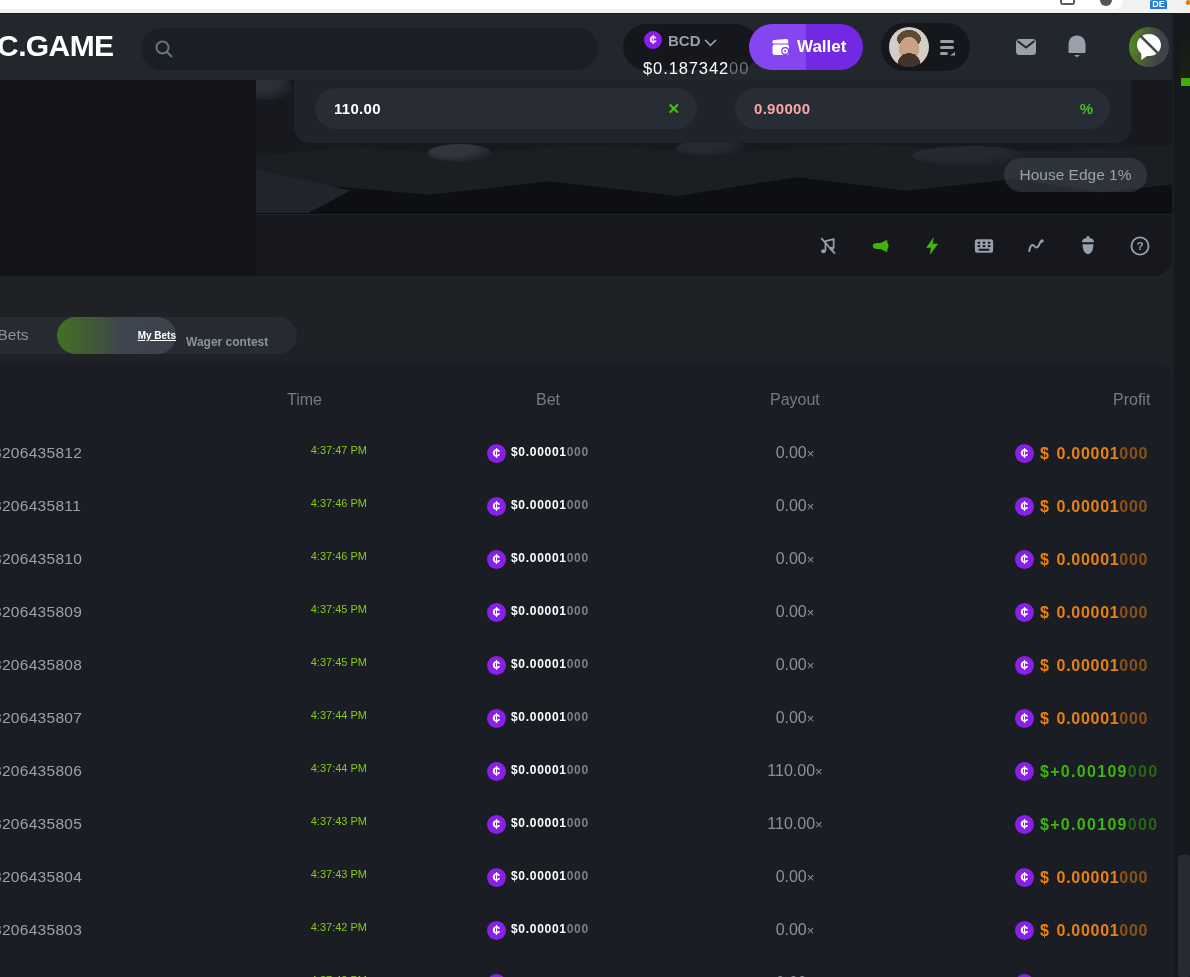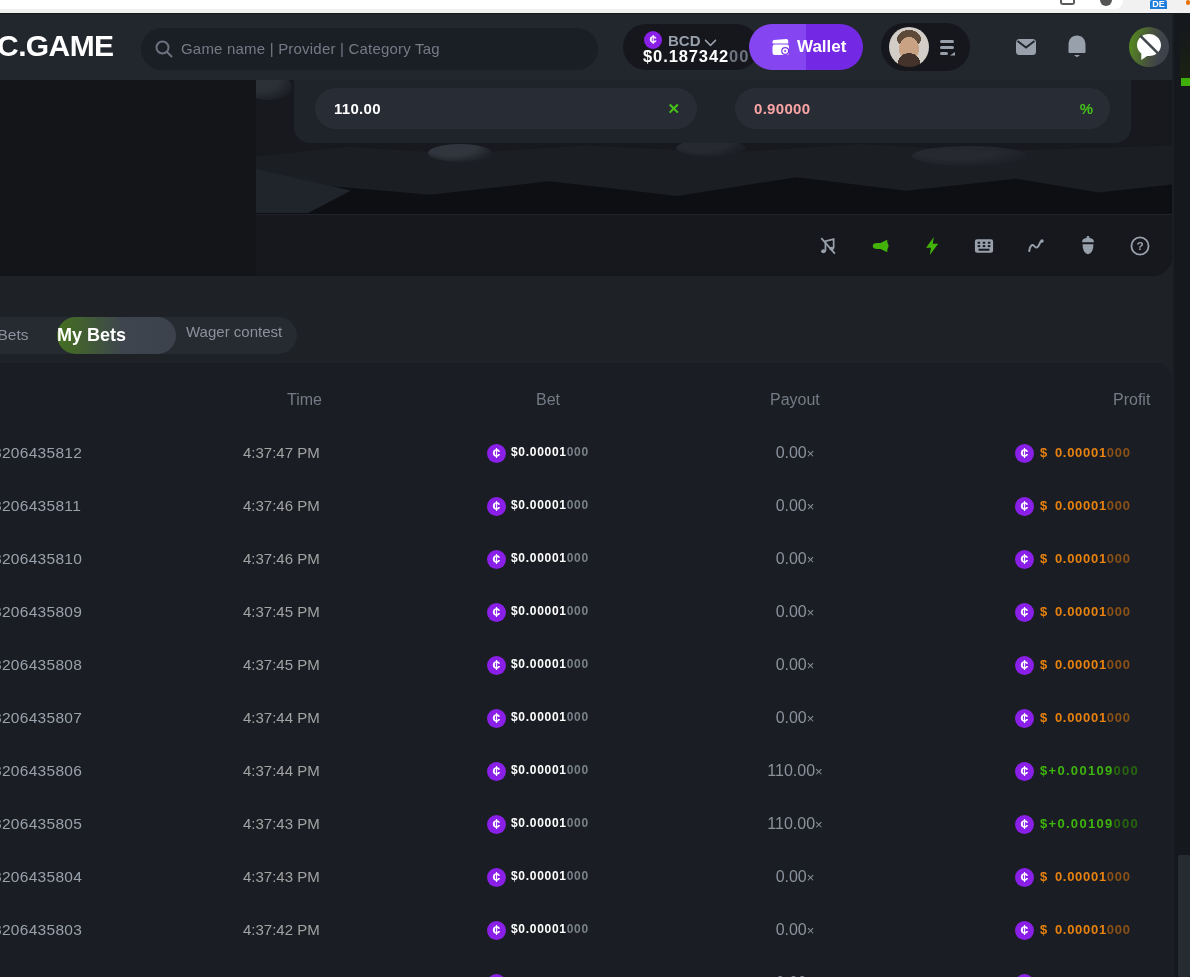--- a/index.html
+++ b/index.html
@@ -23,21 +23,21 @@
   #search svg { position:absolute; left:13px; top:11px; }
   #search span { position:absolute; left:40px; }
 
   #bcdpill { left:623px; top:24px; width:136px; height:46px; border-radius:23px; background:#15171c; }
   #bcd { left:624px; top:31px; width:130px; }
   #bcdrow { left:20px; top:0px; }
   .coin { display:inline-block; width:18px; height:18px; border-radius:50%; background:#8a1fe8; color:#fff; text-align:center; font-weight:bold; font-size:13px; line-height:18px; }
   #bcdrow .coin { position:absolute; left:0; top:0; }
   #bcdrow .cur { position:absolute; left:24px; top:1px; color:#98a0ab; font-weight:bold; font-size:15px; }
   #bcdrow .chev { position:absolute; left:62px; top:5px; width:9px; height:9px; border-right:2.5px solid #9aa1ac; border-bottom:2.5px solid #9aa1ac; transform:rotate(45deg); border-radius:1px;}
-  #bcdbal { left:19px; top:16px; font-size:16.5px; font-weight:bold; color:#fff; letter-spacing:0.9px; }
+  #bcdbal { left:19px; top:28px; font-size:16.5px; font-weight:normal; color:#fff; letter-spacing:0.9px; }
   #bcdbal .dim { color:#6d7480; }
 
   #wallet { left:749px; top:24px; width:114px; height:46px; border-radius:23px;
     background:linear-gradient(90deg,#8546f2 0 50%,#7329e3 50%); color:#fff; font-weight:bold; font-size:17px; }
   #wallet svg { position:absolute; left:23px; top:15px; }
   #wallet span { position:absolute; left:48px; top:13px; }
 
   #avpill { left:881px; top:23px; width:89px; height:48px; border-radius:24px; background:#15171c; }
   #avatar { left:889px; top:27px; width:40px; height:40px; border-radius:50%;
      background:
@@ -88,57 +88,56 @@
   .ginput .suf { position:absolute; right:17px; top:12px; color:#45c119; font-weight:bold; font-size:15px; }
   #houseedge { left:748px; top:78px; width:143px; height:34px; border-radius:17px; background:rgba(70,78,90,0.45); color:#99a1ab; font-size:15.5px; text-align:center; line-height:34px; }
   #toolbar { left:0; top:134px; width:916px; height:62px; background:#16181d; border-top:1px solid #20242a; }
   .tbi { position:absolute; top:21px; width:20px; height:20px; }
 
   
   #tabs { left:-70px; top:317px; width:367px; height:37px; border-radius:18.5px; background:#262a31; }
   #tab-all { position:absolute; left:46px; top:9px; color:#8b929d; font-size:15.5px; }
   #tab-my { position:absolute; left:127px; top:0; width:119px; height:37px; border-radius:18.5px;
     background:linear-gradient(90deg,#44701f 0%, #3e454e 55%, #3c424b 100%);
-    color:#fff; font-weight:bold; font-size:18px; text-align:left; line-height:37px; }
-  #tab-wager { position:absolute; left:256px; top:6px; color:#8b929d; font-size:15px; }
+    color:#fff; font-weight:bold; font-size:10px; text-align:right; line-height:37px;text-decoration:underline; }
+  #tab-wager { position:absolute; left:256px; top:18px; color:#8b929d; font-size:12px;font-weight:bold; }
 
   
   #table { left:0; top:363px; width:1172px; height:614px; background:#1a1d23; border-radius:0 16px 0 0; }
   .th { position:absolute; top:28px; color:#747b87; font-size:16px; }
   .row { position:absolute; left:0; width:1172px; height:20px; }
   .id { position:absolute; left:-7px; color:#99a1ac; font-size:15.5px; letter-spacing:0.3px; }
-  .time { position:absolute; left:243px; width:124px; text-align:left; color:#a3a3a3; font-size:15px; }
+  .time { position:absolute; left:243px; width:124px; text-align:right; color:#84cc16; font-size:11px; }
   .bet { position:absolute; left:487px; }
   .bet .coin, .profit .coin { position:absolute; left:0; top:0; width:19px; height:19px; line-height:19px; font-size:14px; }
   .bet .amt { position:absolute; left:24px; top:1px; font-weight:bold; font-size:12px; color:#fff; white-space:nowrap; letter-spacing:0.7px; }
   .amt .dim { color:#788089; }
   .payout { position:absolute; left:733px; width:124px; text-align:center; color:#8b929d; font-size:16px; }
   .profit { position:absolute; left:1015px; }
-  .profit .amt { position:absolute; left:25px; top:1px; font-weight:bold; font-size:13px; white-space:nowrap; letter-spacing:0.7px; }
+  .profit .amt { position:absolute; left:25px; top:1px; font-weight:bold; font-size:16px; white-space:nowrap; letter-spacing:0.7px; }
   .loss .profit .amt { color:#e8820e; } .loss .profit .amt .dim { color:#8a5116; }
   .win .profit .amt { color:#3eb40c; letter-spacing:1.3px; } .win .profit .amt .dim { color:#27660f; }
 </style>
 </head>
 <body>
 <div id="stage">
   <div class="abs" id="bstrip">
       <div class="white"></div>
       <div class="ic1"></div>
       <div class="ic2"></div>
       <div class="de">DE</div>
       <div class="or"></div>
     </div>
   <div class="abs" id="header"></div>
   <div class="abs" id="logo">BC.GAME</div>
   <div class="abs" id="search">
     <svg width="20" height="20" viewBox="0 0 20 20">
         <circle cx="8.5" cy="8.5" r="6" fill="none" stroke="#6d7480" stroke-width="2"></circle>
         <line x1="13" y1="13" x2="18" y2="18" stroke="#6d7480" stroke-width="2"></line>
       </svg>
-    <span>Game name | Provider | Category Tag</span>
   </div>
   <div class="abs" id="bcdpill"></div>
   <div class="abs" id="bcd">
     <div class="abs" id="bcdrow" style="width:110px;height:20px;">
       <span class="coin">¢</span>
         <span class="cur">BCD</span>
         <i class="chev"></i>
     </div>
     <div class="abs" id="bcdbal">$0.187342<span class="dim">00</span></div>
   </div>
@@ -190,20 +189,21 @@
       <div class="abs" id="inputcard">
         <div class="ginput" id="gi1">
             <span class="val">110.00</span>
             <span class="suf">✕</span>
           </div>
         <div class="ginput" id="gi2">
             <span class="val" style="color:#fca5a5">0.90000</span>
             <span class="suf">%</span>
           </div>
       </div>
+      <div class="abs" id="houseedge">House Edge 1%</div>
       <div class="abs" id="toolbar">
         <svg class="tbi" style="left:562px" viewBox="0 0 22 22">
             <path d="M8.2 16.6 L8.2 5.6 L17.2 3.4 L17.2 13.6" fill="none" stroke="#98a0ab" stroke-width="1.9"></path>
             <ellipse cx="6" cy="16.8" rx="2.5" ry="2.1" fill="#98a0ab"></ellipse>
             <ellipse cx="15" cy="13.8" rx="2.5" ry="2.1" fill="#98a0ab"></ellipse>
             <line x1="3.6" y1="2.4" x2="18.6" y2="19.4" stroke="#98a0ab" stroke-width="1.9"></line>
           </svg>
         <svg class="tbi" style="left:614px" viewBox="0 0 22 22">
             <path d="M19 4 L11.5 7.8 L8 7.8 Q3 7.8 3 11 Q3 14.2 8 14.2 L11.5 14.2 L19 18 Z" fill="#43b309"></path>
             <path d="M18.2 8.2 Q20.4 11 18.2 13.8" fill="none" stroke="#43b309" stroke-width="2.2" stroke-linecap="round"></path>

